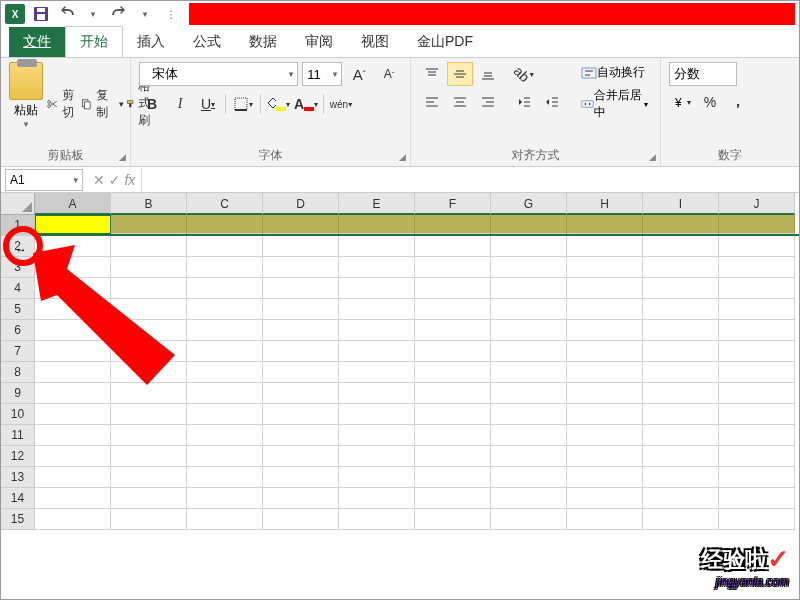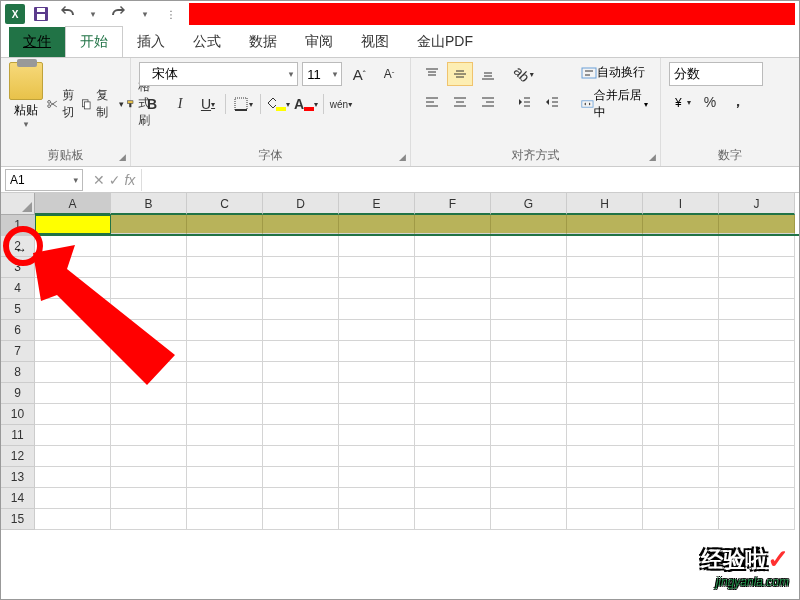--- a/index.html
+++ b/index.html
@@ -9,21 +9,21 @@
 .titlebar { height:26px; background:#fff; display:flex; align-items:center; padding:0 4px; }
 .titlebar .xl-icon { width:20px; height:20px; background:#217346; color:#fff; font-size:10px; font-weight:bold; display:flex; align-items:center; justify-content:center; border-radius:2px; }
 .qat { display:flex; align-items:center; gap:6px; margin-left:6px; }
 .qat-btn { width:20px; height:20px; display:flex; align-items:center; justify-content:center; color:#666; font-size:14px; }
 .qat-btn svg { width:16px; height:16px; }
 .redbar { flex:1; height:22px; background:#ff0000; margin-left:8px; }
 
 
 .tabrow { height:30px; display:flex; align-items:flex-end; padding-left:8px; background:#fff; }
 .tab { padding:6px 14px; font-size:14px; color:#333; cursor:pointer; }
-.tab.file { background:#217346; color:#000000;text-decoration:underline; }
+.tab.file { background:#217346; color:#ffffff;text-decoration:underline; }
 .tab.active { background:#fff; color:#217346; border:1px solid #ccc; border-bottom:none; }
 
 
 .ribbon { height:110px; background:#f3f3f3; border-top:1px solid #ccc; border-bottom:1px solid #ccc; display:flex; }
 .group { border-right:1px solid #ddd; padding:4px 8px 2px 8px; display:flex; flex-direction:column; justify-content:space-between; }
 .group-label { text-align:center; font-size:12px; color:#666; padding-top:2px; position:relative; }
 .dlr { position:absolute; right:-4px; bottom:2px; font-size:9px; color:#888; }
 .group-body { display:flex; gap:4px; flex:1; }
 
 
@@ -47,21 +47,21 @@
 
 
 .align-body { display:flex; flex-direction:column; gap:4px; }
 .align-row { display:flex; gap:2px; }
 .wrap-col { display:flex; flex-direction:column; gap:2px; margin-left:8px; }
 .wrap-btn { display:flex; align-items:center; font-size:12px; padding:2px 4px; }
 .wrap-btn svg{width:16px;height:16px;}
 
 
 .num-body { display:flex; flex-direction:column; gap:4px; }
-.num-top { width:94px; }
+.num-top { width:68px; }
 .num-bot { display:flex; gap:2px; }
 
 
 .fxbar { height:26px; border-bottom:1px solid #ccc; display:flex; align-items:center; background:#fff; }
 .namebox { width:78px; height:22px; border:1px solid #bbb; margin:0 4px; display:flex; align-items:center; padding:0 4px; font-size:12px; }
 .fxbtns { display:flex; gap:4px; padding:0 6px; color:#999; font-size:14px; }
 .fxinput { flex:1; height:22px; border-left:1px solid #ddd; padding:0 6px; }
 
 
 .sheet { display:flex; height:calc(600px - 26px - 30px - 110px - 26px); position:relative; }
@@ -83,21 +83,21 @@
 .row.sel { border-bottom:2px solid #217346; }
 
 
 .ring { position:absolute; width:40px; height:40px; border:6px solid #ff0000; border-radius:50%; left:2px; top:225px; pointer-events:none; }
 .arrow { position:absolute; left:24px; top:244px; pointer-events:none; }
 
 
 .wm { position:absolute; right:10px; bottom:10px; text-align:right; pointer-events:none; }
 .wm-top { font-size:22px; font-weight:bold; color:#fff; text-shadow:-2px -2px 0 #000,2px -2px 0 #000,-2px 2px 0 #000,2px 2px 0 #000; display:flex; align-items:center; gap:0; justify-content:flex-end;}
 .wm-chk { color:#ff3030; font-size:26px; text-shadow:none; }
-.wm-bot { font-size:12px; font-style:italic; color:#15803d; text-shadow:-1px -1px 0 #000,1px -1px 0 #000,-1px 1px 0 #000,1px 1px 0 #000; }
+.wm-bot { font-size:12px; font-style:italic; color:#4c1d95; text-shadow:-1px -1px 0 #000,1px -1px 0 #000,-1px 1px 0 #000,1px 1px 0 #000; }
 
 
 .cA{width:76px}.cB{width:76px}.cC{width:76px}.cD{width:76px}.cE{width:76px}.cF{width:76px}.cG{width:76px}.cH{width:76px}.cI{width:76px}.cJ{width:76px}
 </style>
 </head>
 <body>
 
 <div class="titlebar">
   <div class="xl-icon">X</div>
   <div class="qat">

